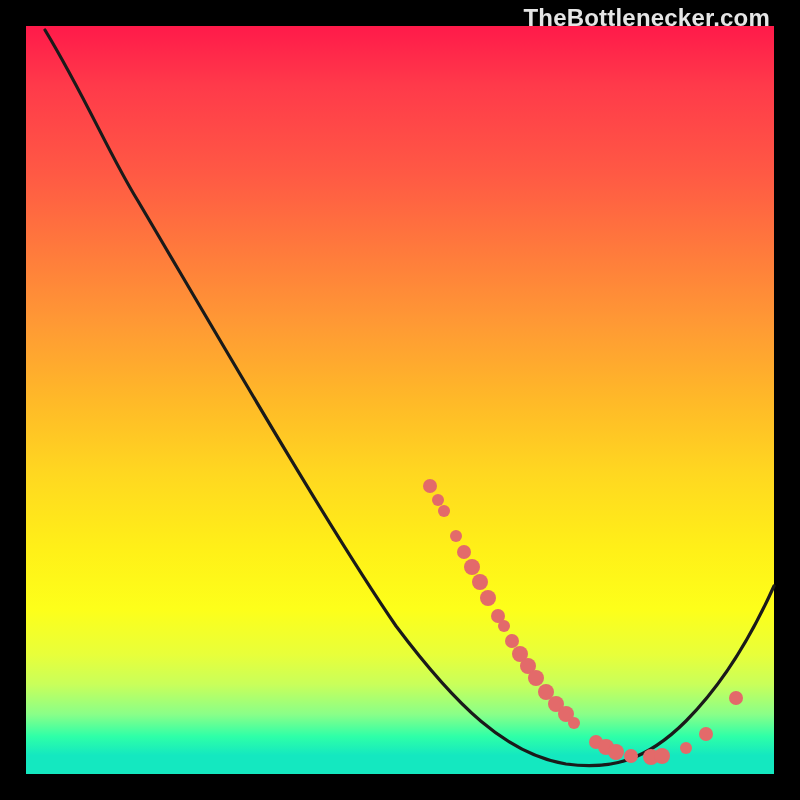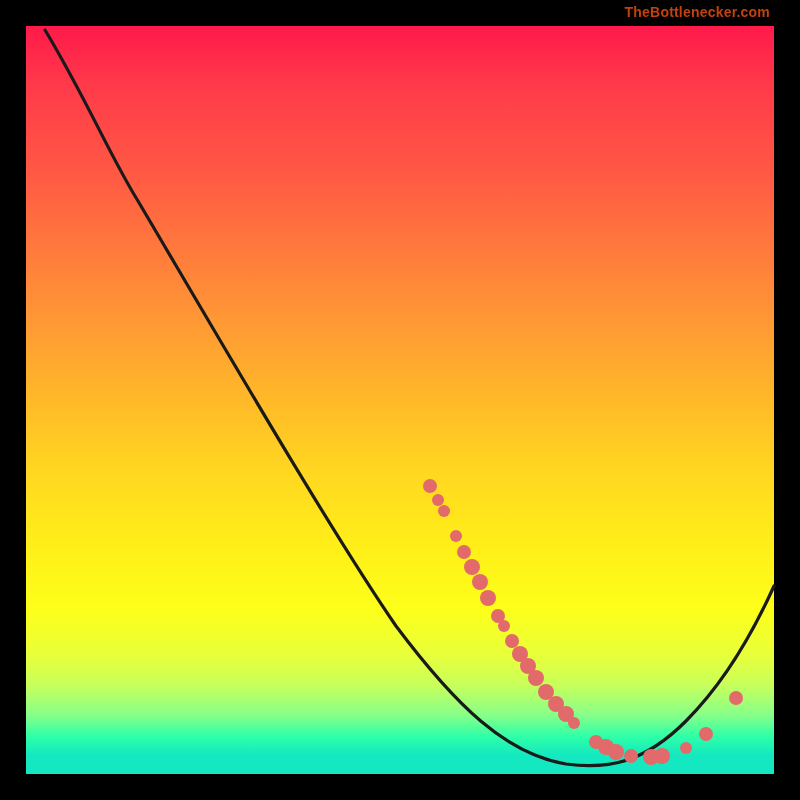--- a/index.html
+++ b/index.html
@@ -41,24 +41,24 @@
       #2effa8 95%,
       #14e8c0 97.5%,
       #14e8c0 100%
     );
   }
   .watermark {
     position: absolute;
     top: 4px;
     right: 30px;
     font-family: Arial, Helvetica, sans-serif;
-    font-size: 14px;
+    font-size: 24px;
     font-weight: 600;
     letter-spacing: 0.2px;
-    color: #c2410c;
+    color: #e5e5e5;
     user-select: none;
   }
   svg.curve {
     position: absolute;
     left: 0;
     top: 0;
     width: 748px;
     height: 748px;
     overflow: visible;
   }

